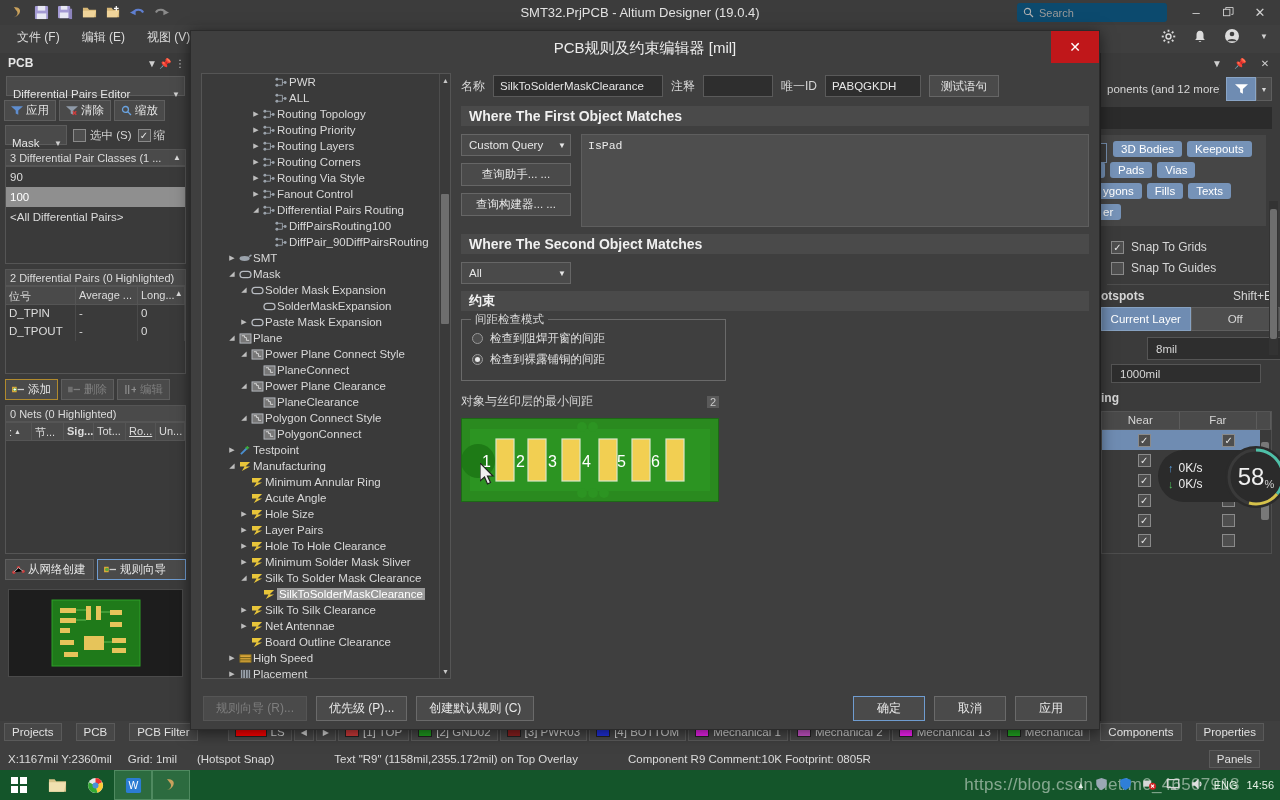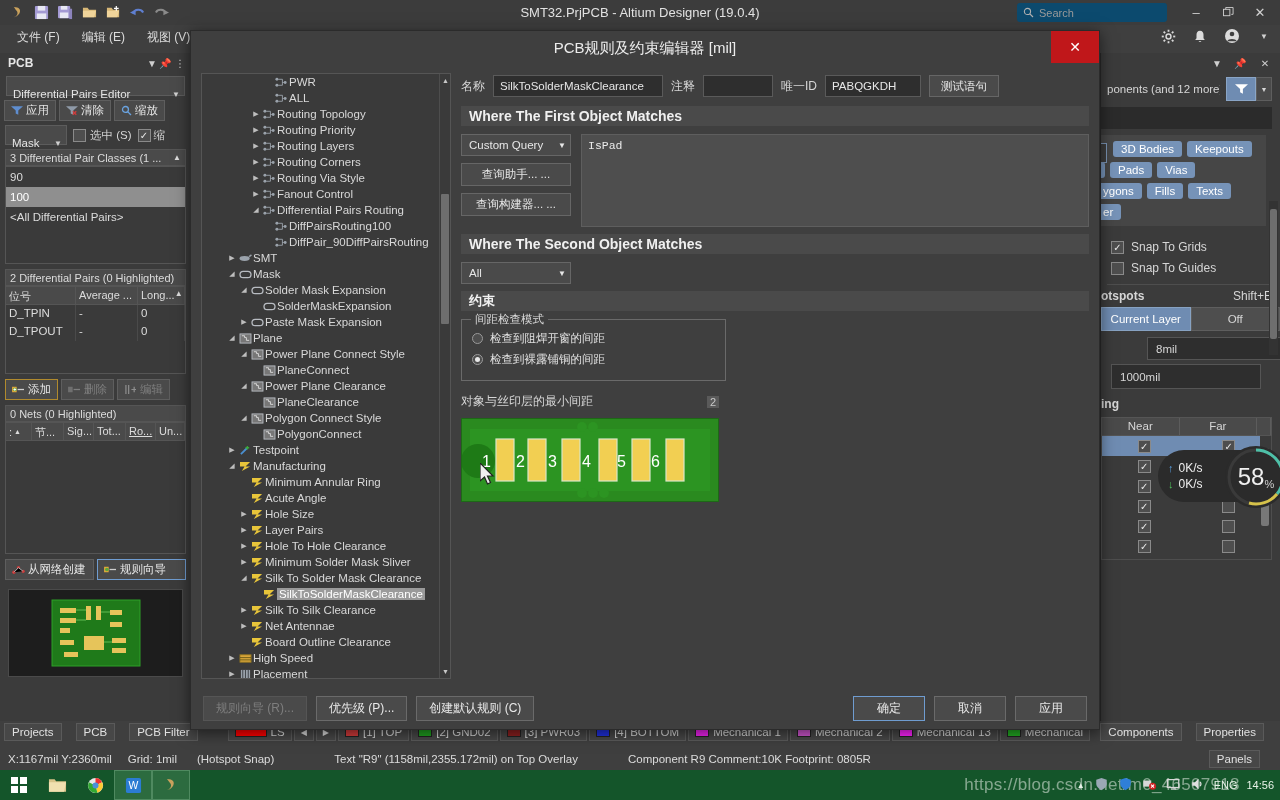--- a/index.html
+++ b/index.html
@@ -385,21 +385,21 @@
       <div class="listhdr">
         <span>0 Nets (0 Highlighted)</span>
       </div>
       <div class="listbox" style="height:132px;">
         <div class="gridhdr">
           <div style="width:26px;display:flex;gap:2px;align-items:center;">
             <span>:</span>
             <span style="font-size:7px;">▲</span>
           </div>
           <div style="width:32px;">节...</div>
-          <div style="width:30px;">Sig...</div>
+          <div style="width:30px;font-weight:bold;">Sig...</div>
           <div style="width:32px;">Tot...</div>
           <div style="width:30px;text-decoration:underline;">Ro...</div>
           <div style="flex:1;">Un...</div>
         </div>
       </div>
     </div>
 
     <div class="btnrow" style="padding:5px;">
       <div class="sbtn" style="flex:1;">
         <svg width="13" height="11" viewBox="0 0 14 12">
@@ -509,21 +509,21 @@
       <span style="margin-left:auto;">Shift+E</span>
     </div>
 
     <div style="display:flex; margin-top:4px;">
       <div style="flex:1;height:24px;background:#6f8cb2;border:1px solid #87a2c2;display:flex;align-items:center;justify-content:center;color:#fff;font-size:11.5px;">Current Layer</div>
       <div style="flex:1;height:24px;background:#4e4e4e;border:1px solid #5e5e5e;display:flex;align-items:center;justify-content:center;font-size:11.5px;">Off</div>
     </div>
 
     <div style="margin:6px 0 0 10px;">
       <div style="height:23px;background:#2e2e2e;border:1px solid #555;display:flex;align-items:center;padding-left:8px;font-size:11.5px;width:160px;margin-left:36px;">8mil</div>
-      <div style="height:25px;background:#2e2e2e;border:1px solid #555;display:flex;align-items:center;padding-left:8px;font-size:11.5px;width:150px;margin-top:4px;">1000mil</div>
+      <div style="height:19px;background:#2e2e2e;border:1px solid #555;display:flex;align-items:center;padding-left:8px;font-size:11.5px;width:150px;margin-top:4px;">1000mil</div>
     </div>
 
     <div style="margin:8px 0 0 0; font-weight:bold;">ing</div>
 
     <div style="margin:6px 8px 0 0;">
       <div class="nearfar-hdr">
         <div>Near</div>
         <div>Far</div>
         <div style="flex:0 0 14px;"></div>
       </div>

